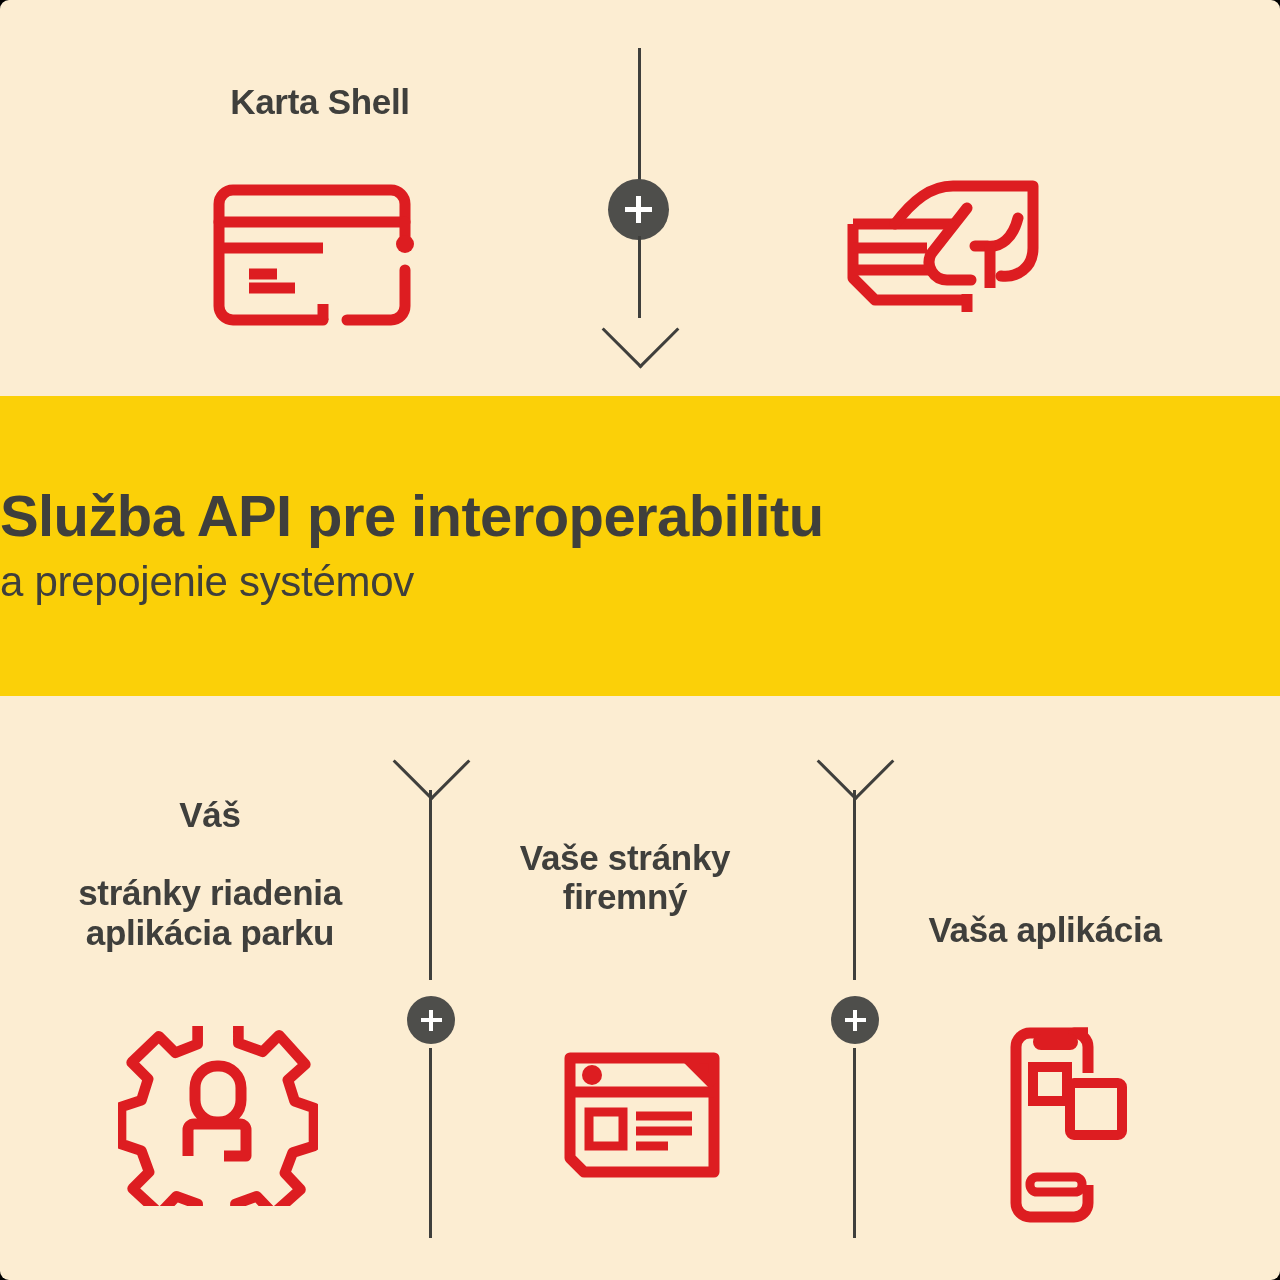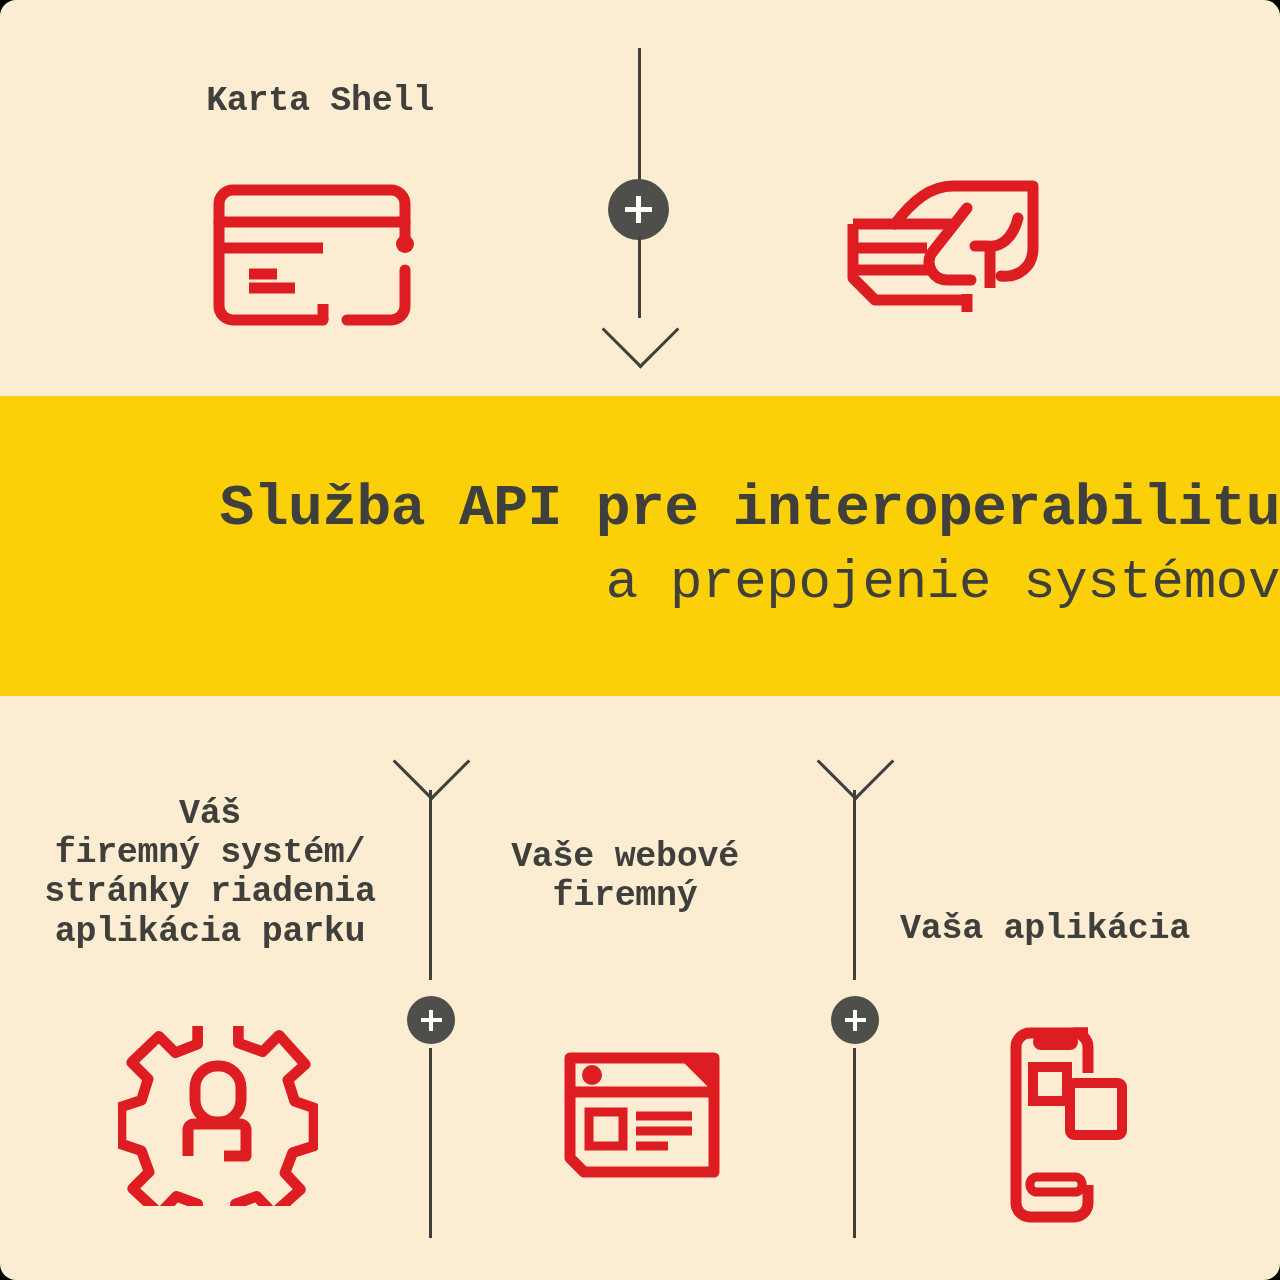--- a/index.html
+++ b/index.html
@@ -12,51 +12,50 @@
     height: 1280px;
     overflow: hidden;
     font-family: "Liberation Sans", sans-serif;
   }
 
   #infographic {
     position: relative;
     width: 1280px;
     height: 1280px;
     background: #FCEDD2;
-    border-radius: 16px;
+    border-radius: 9px;
     overflow: hidden;
     box-sizing: border-box;
-    font-family: Liberation Mono, monospace;
   }
 
   
   .banner {
     position: absolute;
     left: 0;
     top: 396px;
     width: 1280px;
     height: 300px;
     background: #FBD008;
     display: flex;
     flex-direction: column;
-    align-items: flex-end;
+    align-items: flex-start;
     justify-content: center;
   }
   .banner-title {
     font-size: 58px;
     font-weight: bold;
     color: #3F3F3C;
     letter-spacing: -0.6px;
     line-height: 1.05;
     text-align: center;
     margin: 0;
     white-space: nowrap;
   }
   .banner-sub {
-    font-size: 54px;
+    font-size: 42px;
     font-weight: normal;
     color: #3F3F3C;
     text-align: center;
     margin: 12px 0 0 0;
     letter-spacing: -0.3px;
     white-space: nowrap;
   }
 
   
   .head {
@@ -199,27 +198,27 @@
 
   <div class="vline" id="vline-right"></div>
   <div class="plus-badge" id="plus-right">
     <span class="pv"></span>
     <span class="ph"></span>
   </div>
   <div class="vline" id="vline-right-b"></div>
 
   <h2 class="head" id="head-fleet">
     <span>Váš</span><br>
-    <span>firemný systém/</span><br>
+    <br>
     <span>stránky riadenia</span><br>
     <span>aplikácia parku</span>
   </h2>
 
   <h2 class="head" id="head-web">
-    <span>Vaše webové</span><br>
+    <span>Vaše stránky</span><br>
     <span>firemný</span>
   </h2>
 
   <h2 class="head" id="head-app">
     <span>Vaša aplikácia</span>
   </h2>
 
   <span class="icon" id="icon-gear">
     <svg width="200" height="180" viewBox="0 0 200 180" fill="none">
       <path d="M79 8 H121 V32 L146 41 L163 24 L190 54 L172 70 L179 92 L199 99 V138

